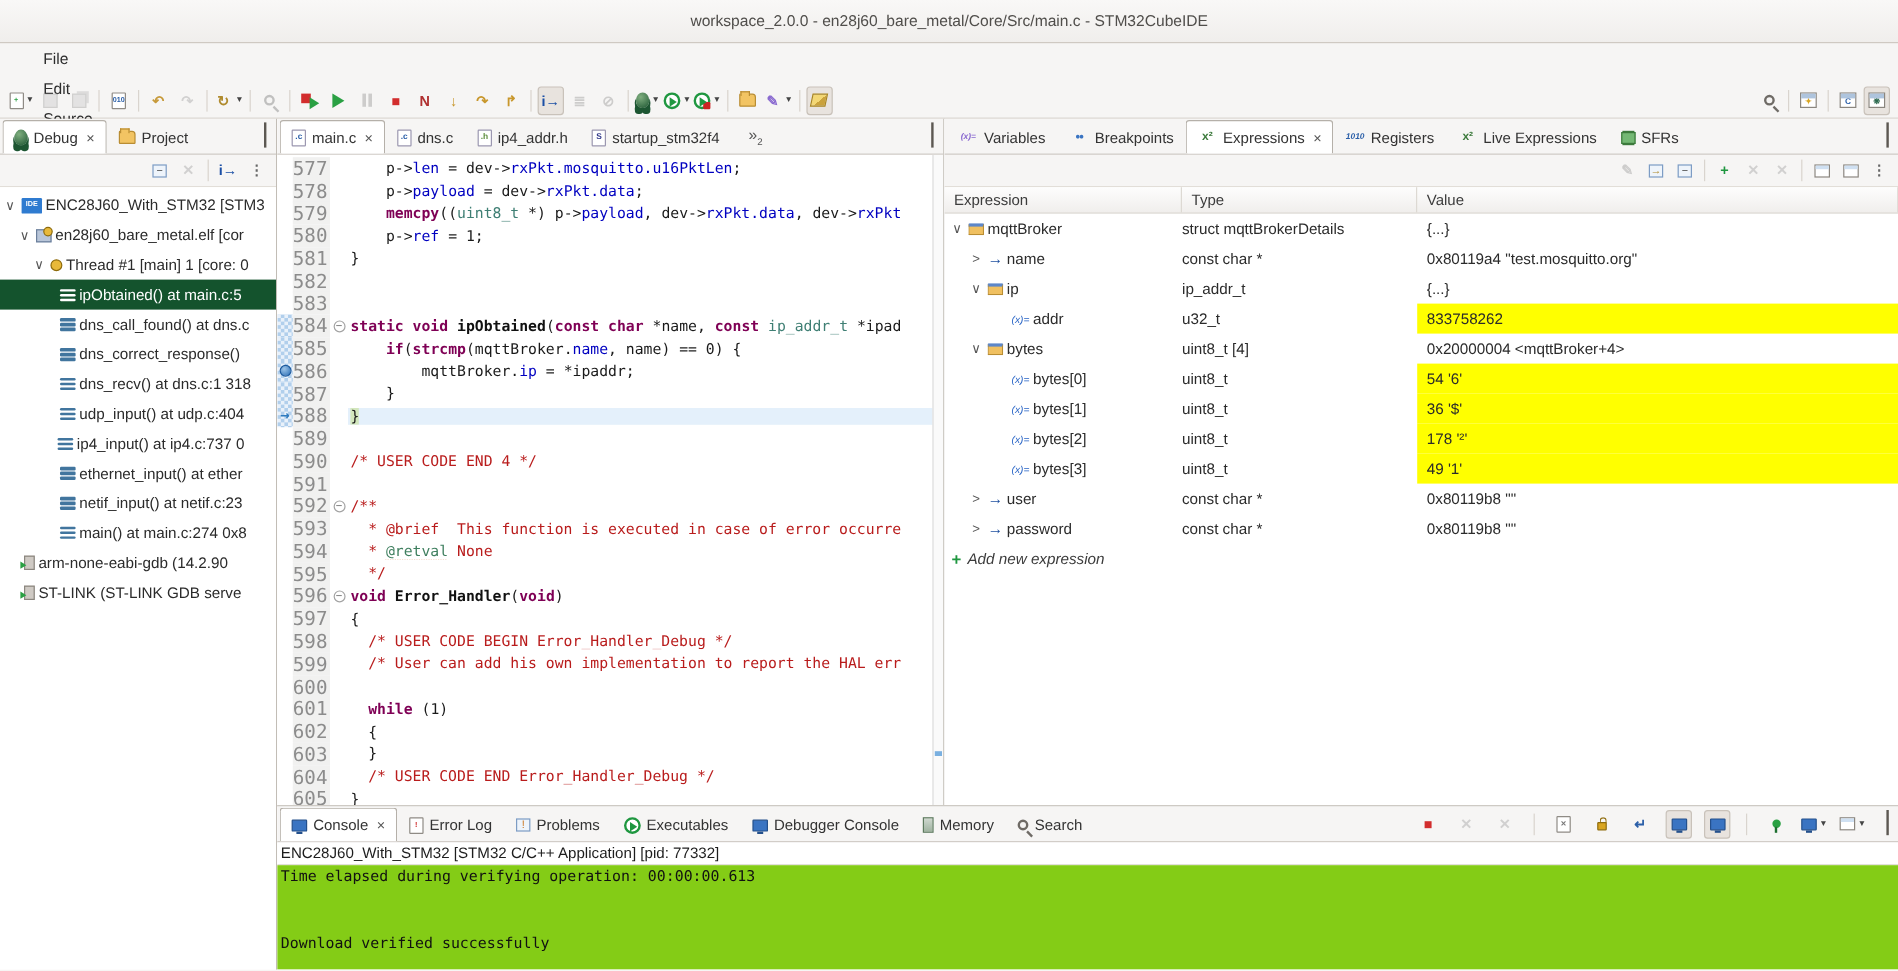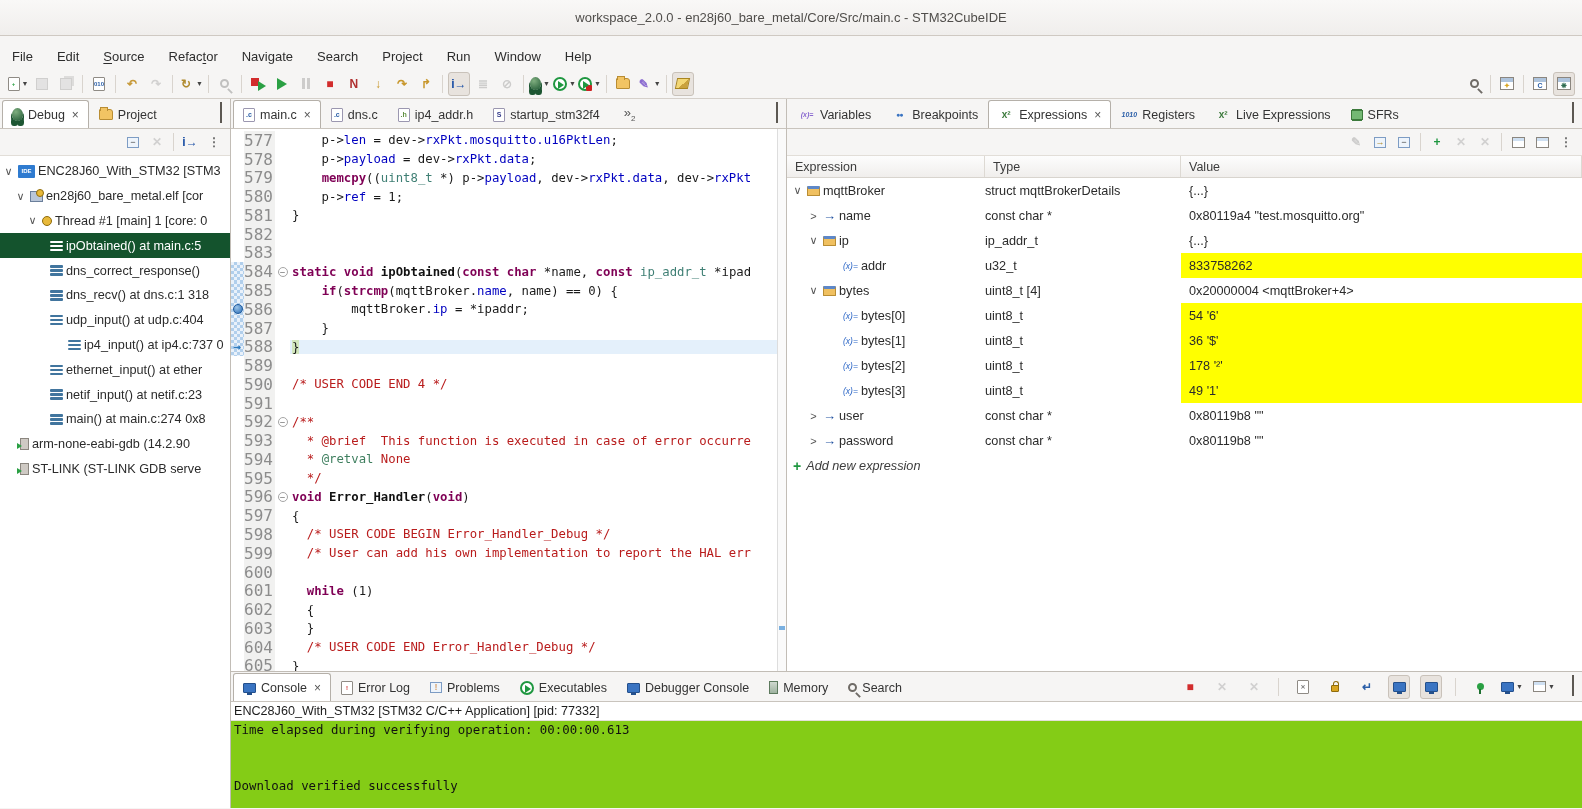--- a/index.html
+++ b/index.html
@@ -2,21 +2,21 @@
 <html><head>
 <meta charset="utf-8">
 <style>
   * { margin:0; padding:0; box-sizing:border-box; }
   html,body { width:1582px; height:809px; overflow:hidden; }
   body { font-family:"Liberation Sans", sans-serif; background:#f6f5f4; color:#2b2b2b; position:relative; }
 
   
   .titlebar { height:36px; line-height:36px; text-align:center; color:#504e4b; font-size:13px;
               background:linear-gradient(#f9f8f7,#f0eeec); border-bottom:1px solid #cfc9c2; }
-  .menubar { height:33px; display:flex; align-items:flex-end; padding-left:0; }
+  .menubar { height:33px; display:flex; align-items:flex-start; padding-left:24px;flex-direction:column; }
   .menu-item { padding:5px 12px; font-size:13px; color:#2d2d2d; border-radius:4px; }
   .menu-item u { text-underline-offset:2px; }
   .toolbar { height:30px; display:flex; align-items:center; justify-content:space-between;
              border-bottom:1px solid #d5d0ca; padding:0 6px; }
   .tb-group { display:flex; align-items:center; }
   .tbtn { height:24px; min-width:22px; display:inline-flex; align-items:center; justify-content:center;
           border-radius:3px; position:relative; margin:0 1px; }
   .tbtn.pressed { background:#e8e3de; border:1px solid #c9c2ba; }
   .tbtn.dis { opacity:.38; filter:grayscale(1); }
   .dd { font-size:7px; color:#444; margin-left:2px; }
@@ -331,39 +331,47 @@
               <i></i>
             </span>
             <span>ipObtained() at main.c:5</span>
           </div>
           <div class="ditem" style="padding-left: 50px;">
             <span class="frame-ic">
               <i></i>
               <i></i>
               <i></i>
             </span>
-            <span>dns_correct_response()</span>
+            <span>dns_call_found() at dns.c</span>
           </div>
           <div class="ditem" style="padding-left: 50px;">
             <span class="frame-ic">
               <i></i>
               <i></i>
               <i></i>
             </span>
-            <span>dns_recv() at dns.c:1 318</span>
+            <span>dns_correct_response()</span>
           </div>
           <div class="ditem" style="padding-left: 50px;">
             <span class="frame-ic">
               <i></i>
               <i></i>
               <i></i>
             </span>
+            <span>dns_recv() at dns.c:1 318</span>
+          </div>
+          <div class="ditem" style="padding-left: 50px;">
+            <span class="frame-ic">
+              <i></i>
+              <i></i>
+              <i></i>
+            </span>
             <span>udp_input() at udp.c:404</span>
           </div>
-          <div class="ditem" style="padding-left: 68px;">
+          <div class="ditem" style="padding-left: 48px;">
             <span class="frame-ic">
               <i></i>
               <i></i>
               <i></i>
             </span>
             <span>ip4_input() at ip4.c:737 0</span>
           </div>
           <div class="ditem" style="padding-left: 50px;">
             <span class="frame-ic">
               <i></i>

